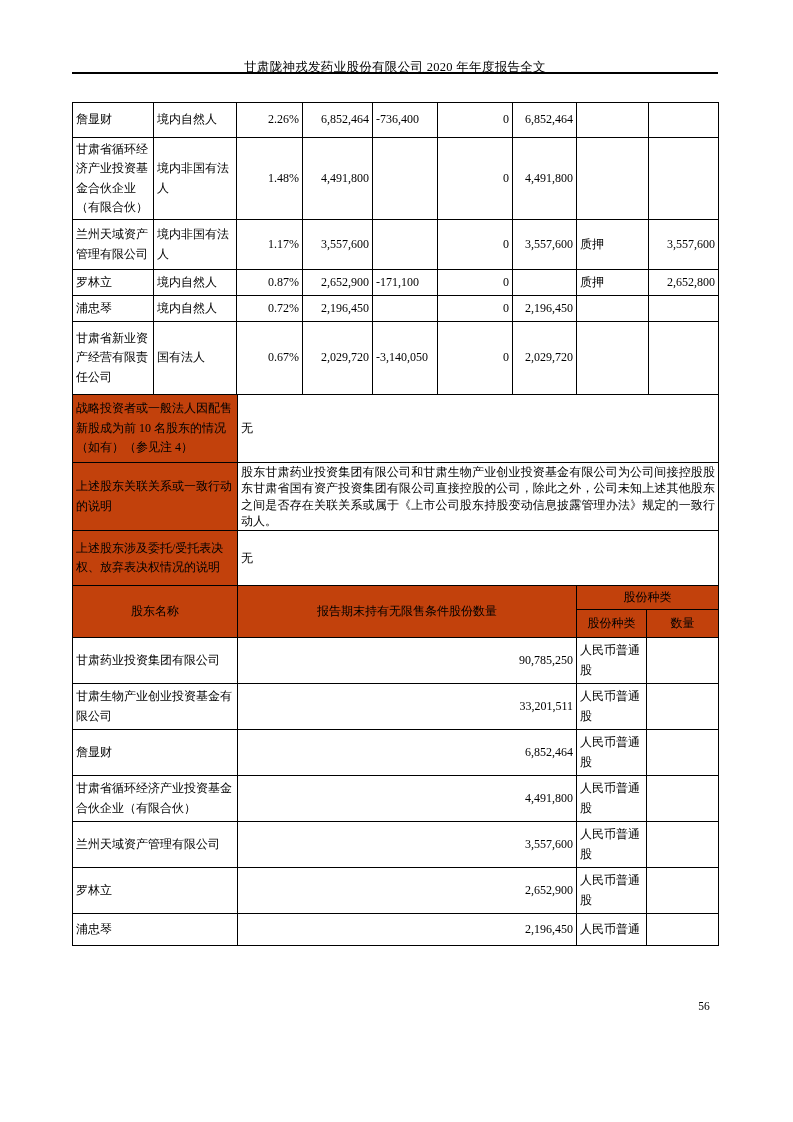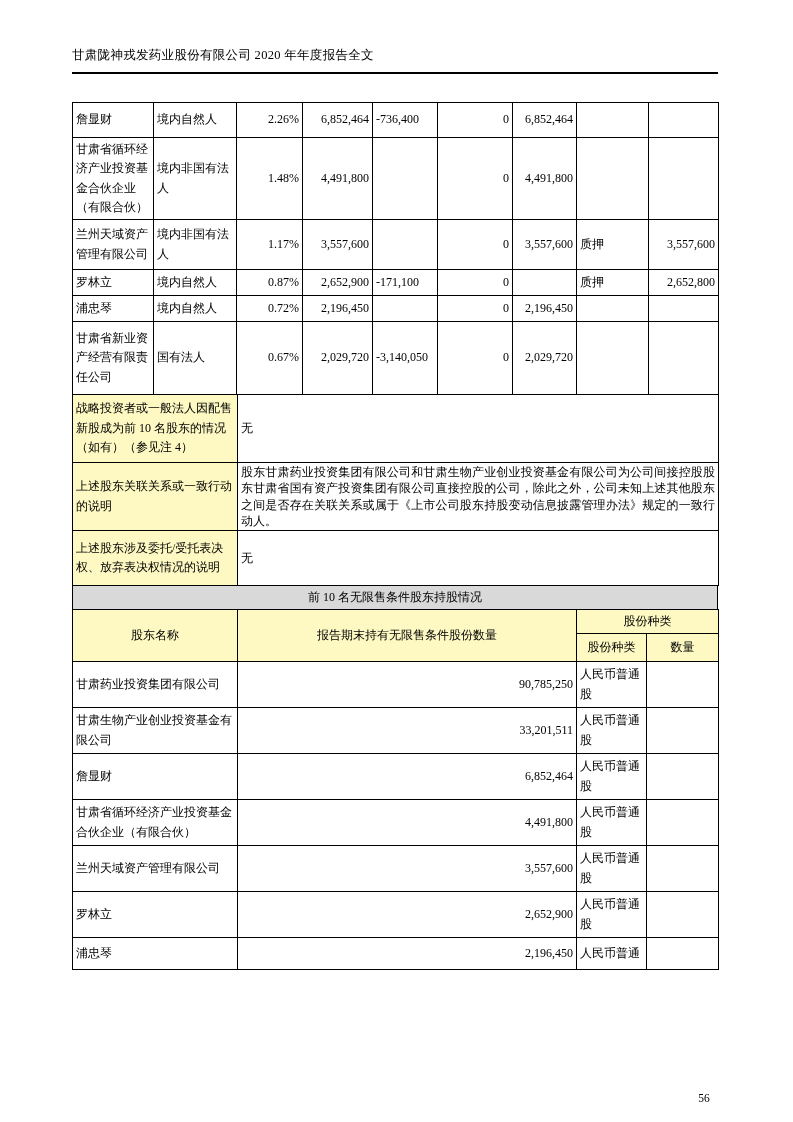--- a/index.html
+++ b/index.html
@@ -1,36 +1,36 @@
 <!DOCTYPE html>
 <html><head>
 <meta charset="utf-8">
 <style>
   html,body{margin:0;padding:0}
   body{background:#ffffff}
   .page{position:relative;width:793px;height:1122px;background:#ffffff;color:#000;
         font-family:"Liberation Serif","DejaVu Serif",serif;overflow:hidden}
-  .report-header{position:absolute;top:47px;left:72px;width:646px;text-align:left;
+  .report-header{position:absolute;top:59px;left:72px;width:646px;text-align:center;
         font-size:12.5px;letter-spacing:.3px;white-space:nowrap}
   .header-rule{position:absolute;top:72px;left:72px;width:646px;height:0;border-top:2px solid #000}
   .content{position:absolute;top:102px;left:72px;width:646px}
   table{border-collapse:collapse;table-layout:fixed;width:646px}
   td{border:1px solid #000;font-size:12px;padding:1px 3px;vertical-align:middle;
      line-height:1.62;overflow:hidden}
   .num{text-align:right}
   .ctr{text-align:center}
-  .gray{background:#fef9c3}
+  .gray{background:#c2410c}
   .para{text-align:justify;line-height:1.36}
   .mt{margin-top:-1px}
   .band{margin-top:-1px;border:1px solid #000;background:#d9d9d9;height:23px;line-height:22px;
         text-align:center;font-size:12px}
   .rh26{height:26px}.rh35{height:35px}.rh50{height:50px}.rh73{height:73px}.rh82{height:82px}
   .rh68{height:68px}.rh65{height:65px}.rh55{height:55px}.rh46{height:46px}.rh32{height:32px}
   .hr24{height:24px}.hr28{height:28px}
-  .pagenum{position:absolute;top:1092px;left:690px;width:28px;text-align:center;font-size:11.5px}
+  .pagenum{position:absolute;top:1000px;left:690px;width:28px;text-align:center;font-size:11.5px}
 </style>
 </head>
 <body>
 
 <div class="page">
 
   <div class="report-header">甘肃陇神戎发药业股份有限公司 2020 年年度报告全文</div>
   <div class="header-rule"></div>
 
   <div class="content">
@@ -131,21 +131,20 @@
           <td class="gray">上述股东关联关系或一致行动的说明</td>
           <td class="para">股东甘肃药业投资集团有限公司和甘肃生物产业创业投资基金有限公司为公司间接控股股东甘肃省国有资产投资集团有限公司直接控股的公司，除此之外，公司未知上述其他股东之间是否存在关联关系或属于《上市公司股东持股变动信息披露管理办法》规定的一致行动人。</td>
         </tr>
         <tr class="rh55">
           <td class="gray">上述股东涉及委托/受托表决权、放弃表决权情况的说明</td>
           <td>无</td>
         </tr>
       </tbody>
     </table>
 
-    <div class="band">前 10 名无限售条件股东持股情况</div>
 
     <table class="mt">
       <colgroup>
         <col style="width:165px">
           <col style="width:339px">
           <col style="width:70px">
           <col style="width:72px">
       </colgroup>
       <tbody>
         <tr class="hr24">

